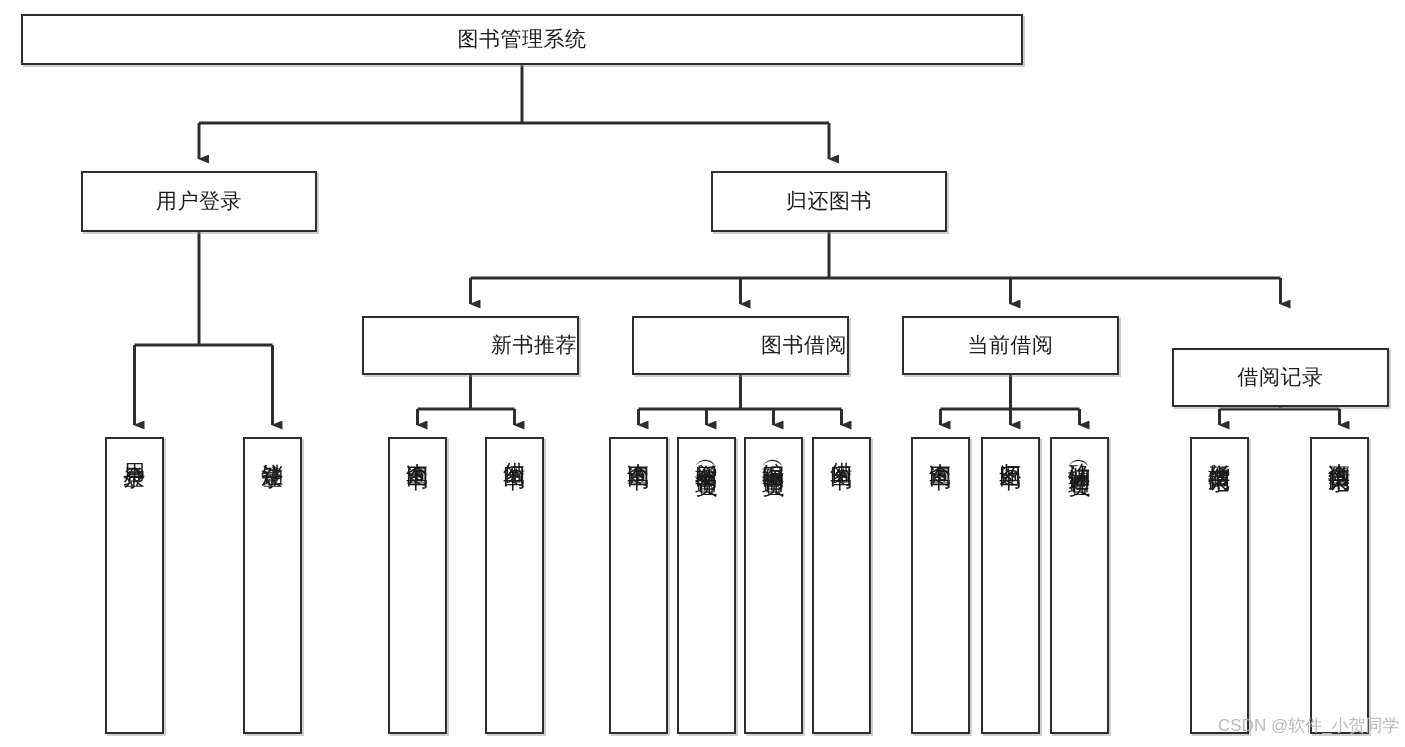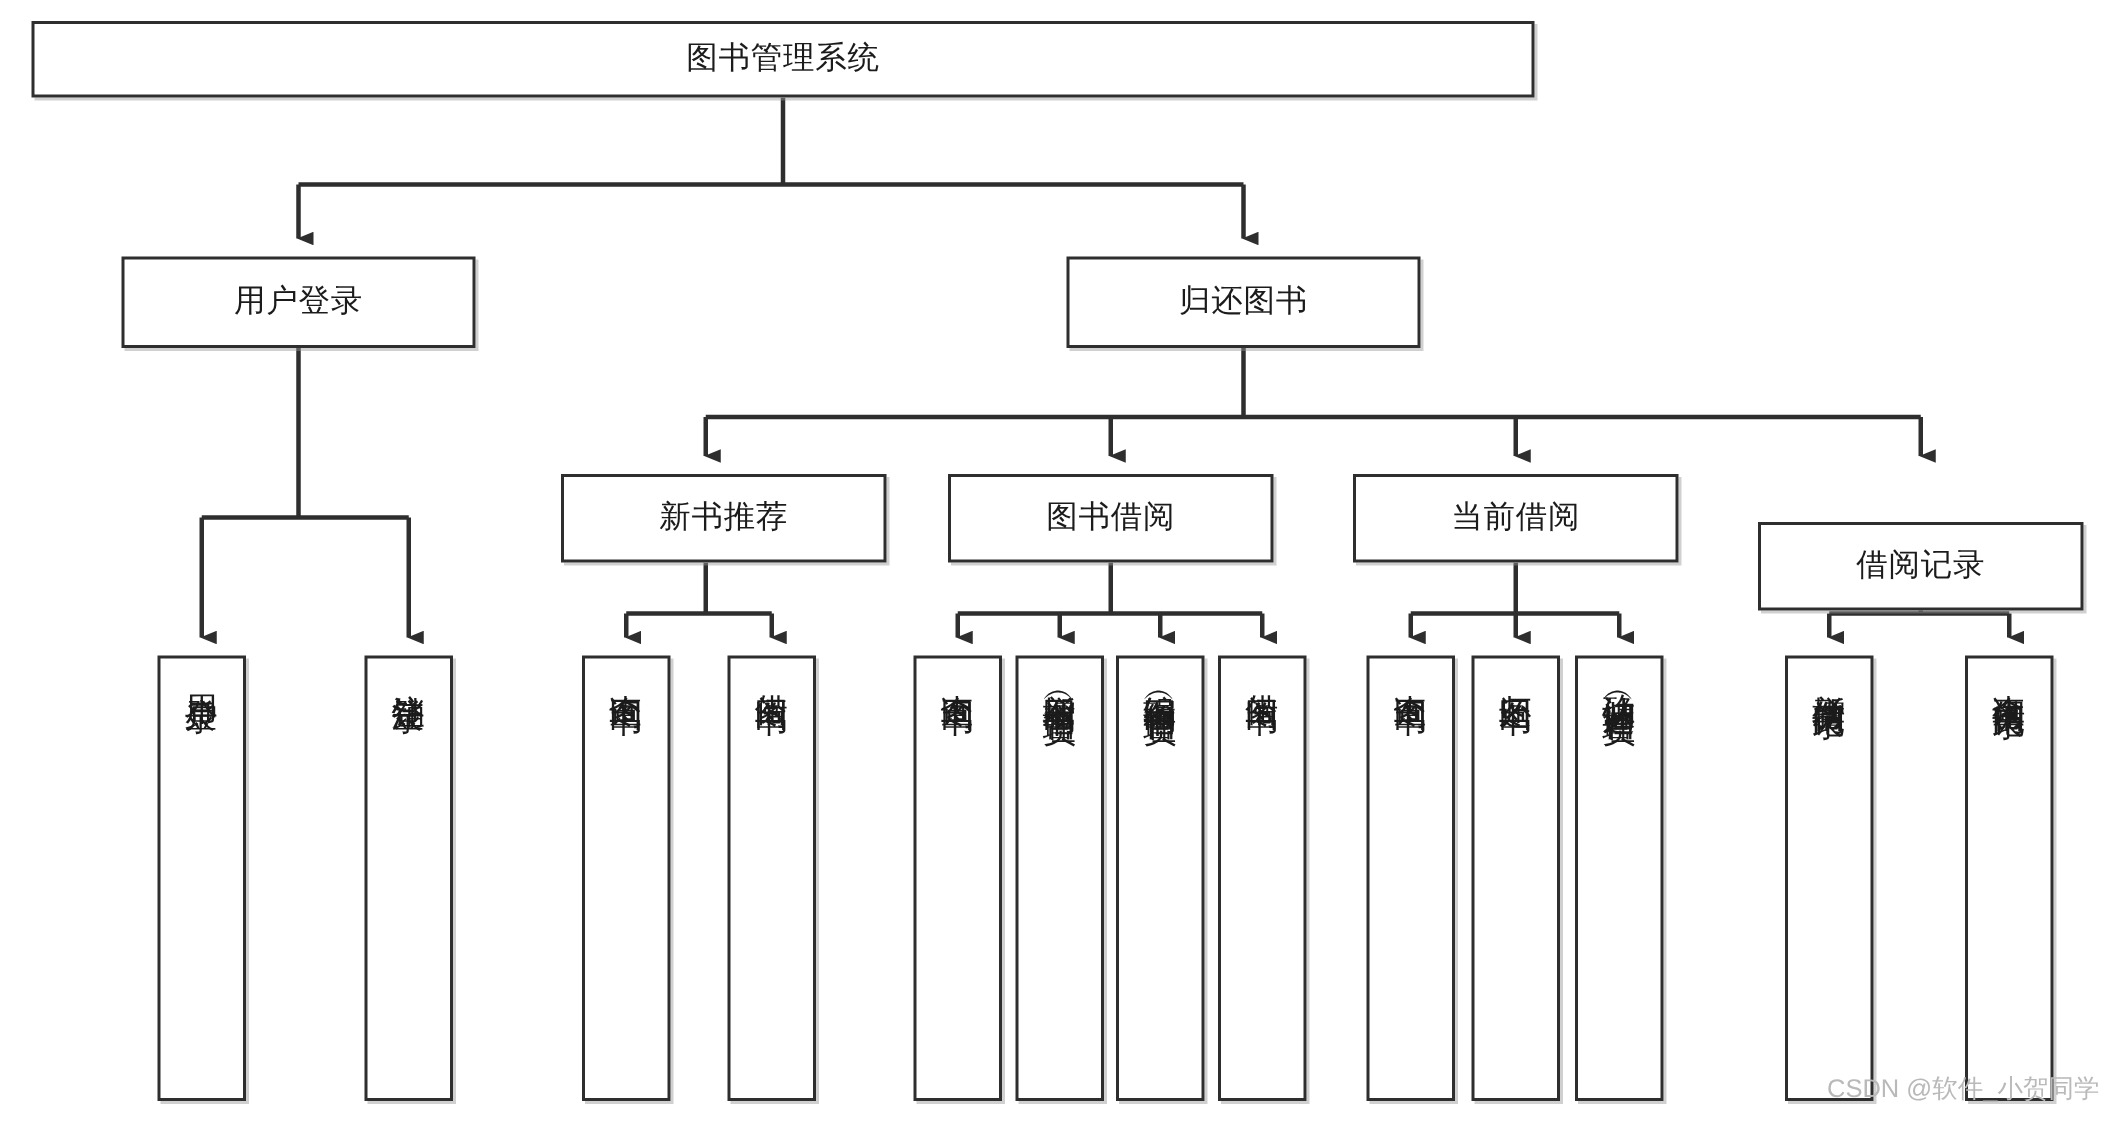--- a/index.html
+++ b/index.html
@@ -119,24 +119,24 @@
   <div id="node-layer">
       <div class="node horizontal" style="left: 21px; top: 14px; width: 1002px; height: 51px;">
         <span class="node-label">图书管理系统</span>
       </div>
       <div class="node horizontal" style="left: 81px; top: 171px; width: 236px; height: 61px;">
         <span class="node-label">用户登录</span>
       </div>
       <div class="node horizontal" style="left: 711px; top: 171px; width: 236px; height: 61px;">
         <span class="node-label">归还图书</span>
       </div>
-      <div class="node horizontal" style="left: 374px; top: 316px; width: 217px; height: 59px;">
+      <div class="node horizontal" style="left: 362px; top: 316px; width: 217px; height: 59px; justify-content: flex-end;">
         <span class="node-label">新书推荐</span>
       </div>
-      <div class="node horizontal" style="left: 632px; top: 316px; width: 217px; height: 59px;">
+      <div class="node horizontal" style="left: 632px; top: 316px; width: 217px; height: 59px; justify-content: flex-end;">
         <span class="node-label">图书借阅</span>
       </div>
       <div class="node horizontal" style="left: 902px; top: 316px; width: 217px; height: 59px;">
         <span class="node-label">当前借阅</span>
       </div>
       <div class="node horizontal" style="left: 1172px; top: 316px; width: 217px; height: 59px; margin-top: 32px;">
         <span class="node-label">借阅记录</span>
       </div>
       <div class="node vertical" style="left: 105px; top: 437px; width: 59px; height: 297px;">
         <span class="node-label">用户登录</span>

